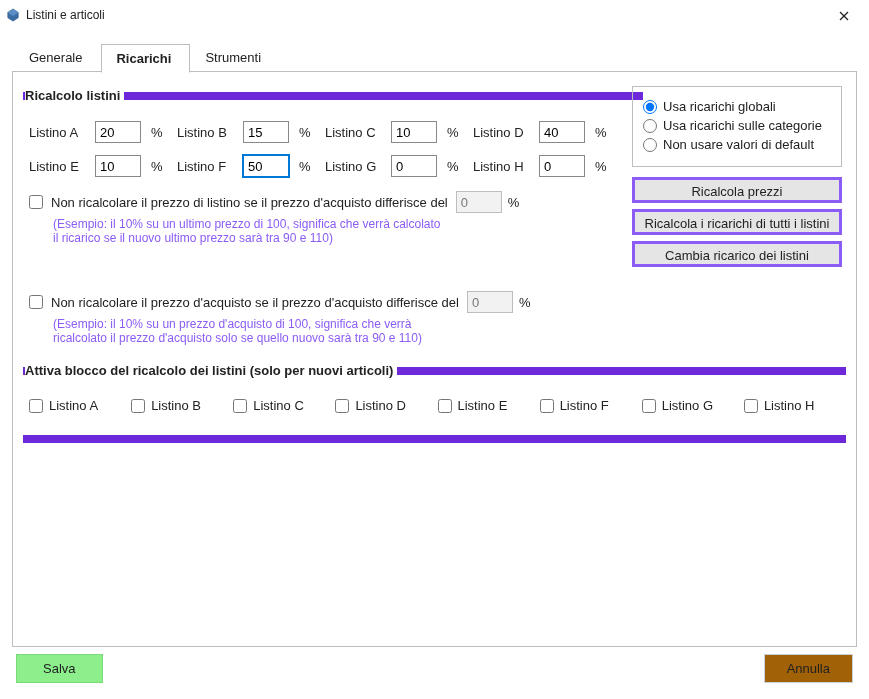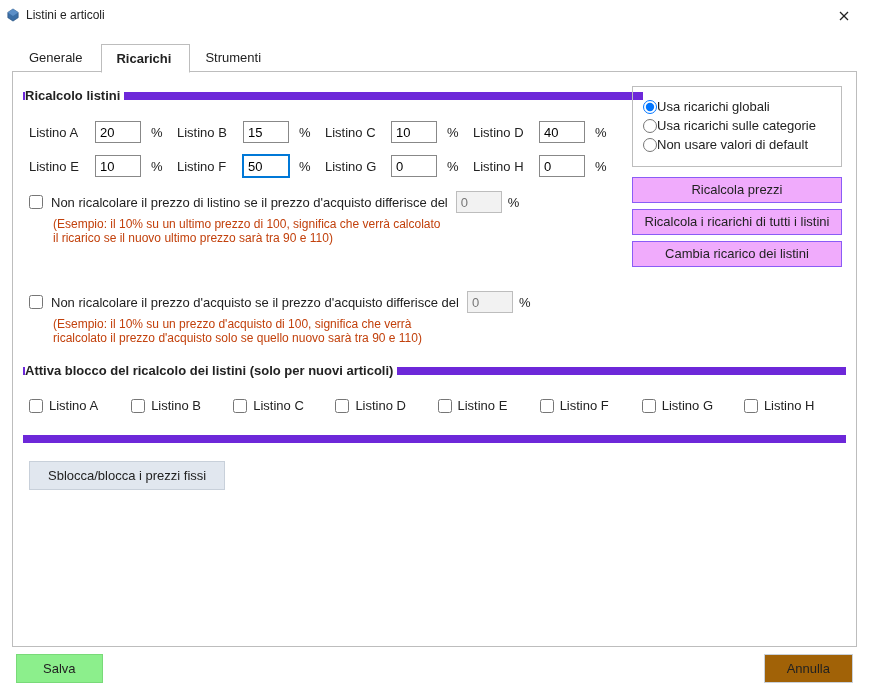--- a/index.html
+++ b/index.html
@@ -104,43 +104,43 @@
     top: 14px; right: 14px;
     width: 210px;
   }
   .radio-box {
     border: 1px solid #bdbdbd;
     padding: 8px 10px 10px 10px;
     margin-bottom: 10px;
   }
   .radio-row {
     display: flex; align-items: center;
-    margin: 4px 0;
+    gap: 6px; margin: 4px 0;
     font-size: 13px;
     cursor: default;
   }
   .radio-row input[type="radio"] { margin: 0; width: 14px; height: 14px; }
   .wbtn {
     display: block; width: 100%;
     height: 26px; line-height: 24px;
     text-align: center;
-    background: #f0abfc;
-    border: 1px solid #8b5cf6;
+    background: #e5e5e5;
+    border: 3px solid #8b5cf6;
     font-size: 13px;
     margin-bottom: 6px;
     cursor: default;
   }
 
   .check-row {
     display: flex; align-items: center; gap: 8px;
     font-size: 13px;
   }
   .check-row input[type="checkbox"] { width: 14px; height: 14px; margin: 0; }
   .example {
-    font-size: 12px; color: #c2410c;
+    font-size: 12px; color: #8b5cf6;
     padding: 4px 0 0 24px;
     max-width: 420px;
   }
   .inline-input {
     display: inline-flex; align-items: center; gap: 6px;
   }
 
   .lock-row {
     display: grid;
     grid-template-columns: repeat(8, 1fr);
@@ -337,21 +337,20 @@
               <span>Listino G</span>
             </label>
           <label class="lock-item">
               <input type="checkbox" style="">
               <span>Listino H</span>
             </label>
         </div>
       </fieldset>
 
       <fieldset class="group">
-        <span class="sblocca-btn">Sblocca/blocca i prezzi fissi</span>
       </fieldset>
 
     </div>
 
     <div class="footer">
       <span class="btn-save">Salva</span>
       <span class="spacer"></span>
       <span class="btn-cancel">Annulla</span>
     </div>
 

